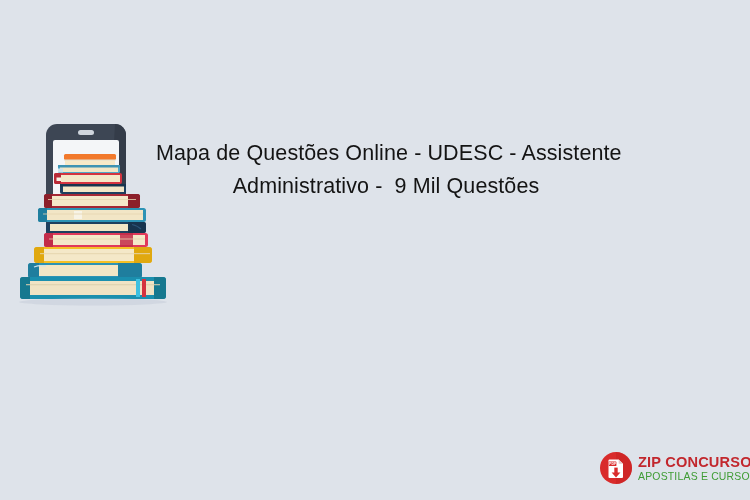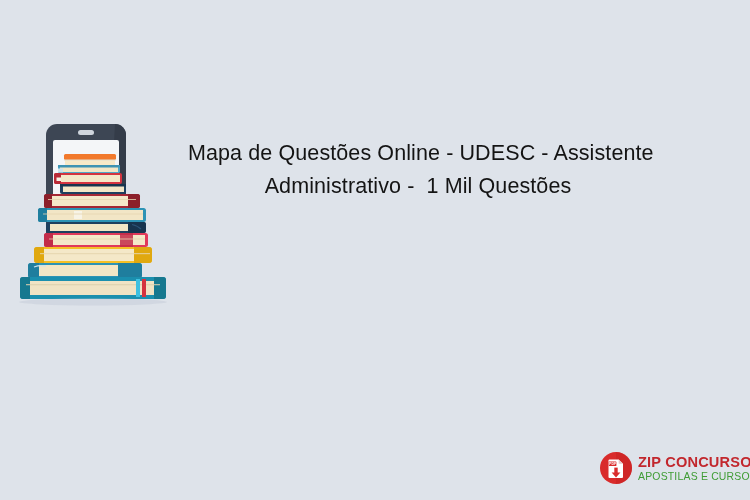--- a/index.html
+++ b/index.html
@@ -30,21 +30,21 @@
   }
   #illustration svg {
     display: block;
     width: 170px;
     height: 200px;
   }
 
   
   #title-block {
     position: absolute;
-    left: 188px;
+    left: 156px;
     top: 137px;
     width: 460px;
     text-align: center;
   }
   .title-line {
     color: #141414;
     font-family: "Liberation Sans", sans-serif;
     font-size: 21.5px;
     font-weight: 400;
     line-height: 33px;
@@ -192,21 +192,21 @@
         <rect x="128" y="161" width="4" height="18" fill="#3ec0e0"></rect>
         <rect x="134" y="161" width="4" height="18" fill="#d4333f"></rect>
       </g>
 
       <ellipse cx="85" cy="184" rx="74" ry="3.5" fill="#c6cdd8" opacity="0.55"></ellipse>
     </svg>
   </div>
 
   <div id="title-block">
     <div class="title-line">Mapa de Questões Online - UDESC - Assistente</div>
-    <div class="title-line">Administrativo -  1 Mil Questões</div>
+    <div class="title-line">Administrativo -  9 Mil Questões</div>
   </div>
 
   <div id="logo">
     <div id="logo-mark">
       <svg viewBox="0 0 36 36" width="36" height="36" xmlns="http://www.w3.org/2000/svg">
         <circle cx="18" cy="18" r="16" fill="#d92b2b"></circle>
         <path d="M18 2a16 16 0 0 1 0 32z" fill="#c42121" opacity="0.45"></path>
 
         <path d="M11.5 9.5h9.2l4.3 4.3v13.2a1 1 0 0 1-1 1H11.5a1 1 0 0 1-1-1V10.5a1 1 0 0 1 1-1z" fill="#ffffff"></path>
         <path d="M20.7 9.5l4.3 4.3h-4.3z" fill="#e8c6c6"></path>

